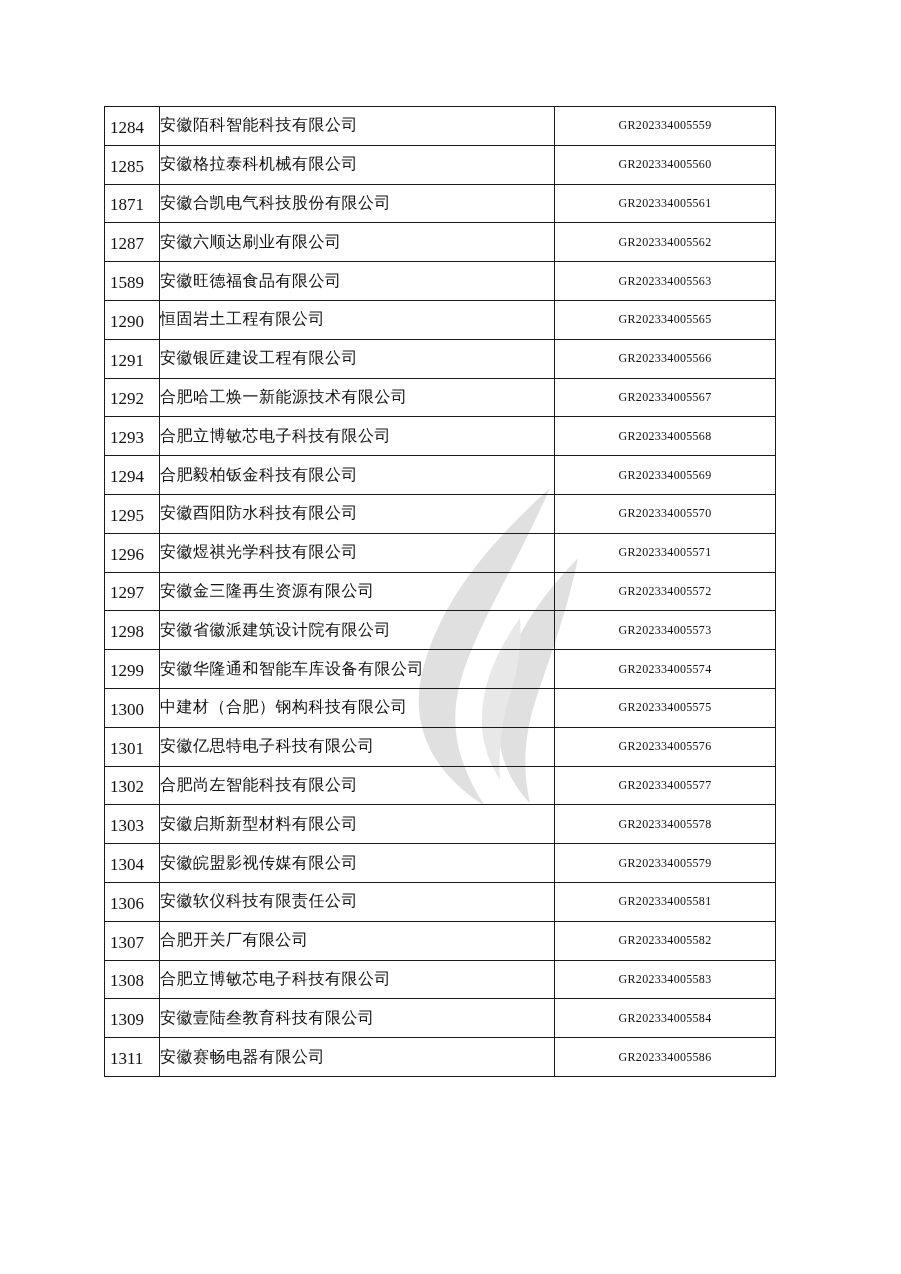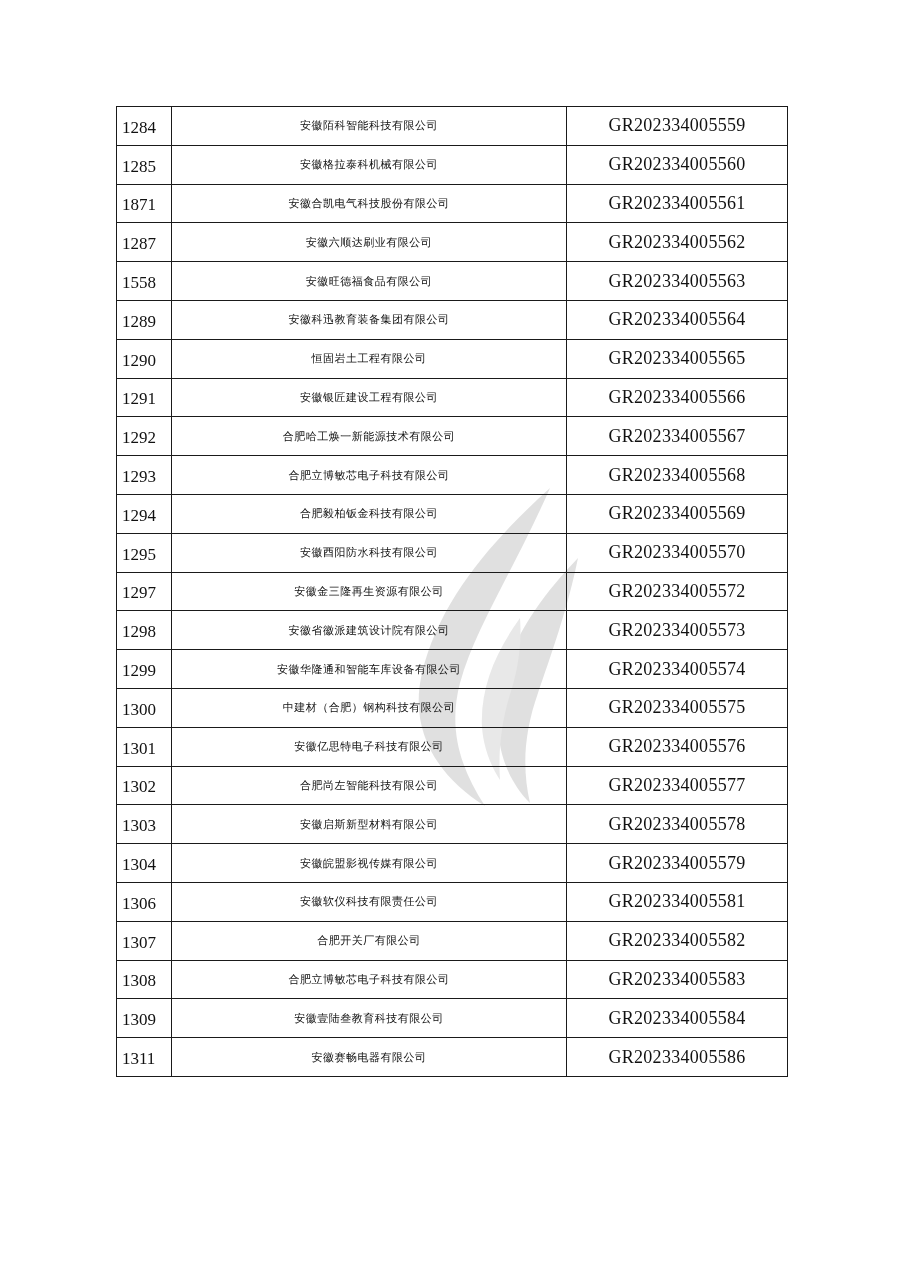--- a/index.html
+++ b/index.html
@@ -26,21 +26,21 @@
       left: 400px;
       top: 488px;
       width: 190px;
       height: 320px;
       opacity: 0.55;
       pointer-events: none;
       z-index: 0;
     }
     table.list {
       position: absolute;
-      left: 116px;
+      left: 104px;
       top: 106px;
       width: 667px;
       border-collapse: collapse;
       table-layout: fixed;
       z-index: 1;
       background: transparent;
       border-radius: 22px;
     }
     table.list td {
       border: 1px solid #1a1a1a;
@@ -53,30 +53,30 @@
     td.col-no {
       width: 49px;
       text-align: left;
       padding-left: 5px !important;
       font-family: "Liberation Serif", "DejaVu Serif", serif;
       font-size: 17px;
       padding-top: 4px !important;
     }
     td.col-name {
       width: 394px;
-      text-align: center;
+      text-align: left;
       font-family: Liberation Serif, serif;
-      font-size: 11px;
+      font-size: 16px;
       letter-spacing: 0.5px;
     }
     td.col-code {
       width: 220px;
       text-align: center;
       font-family: "Liberation Serif", "DejaVu Serif", serif;
-      font-size: 18px;
+      font-size: 12px;
       letter-spacing: 0.3px;
     }
   </style>
 </head>
 <body>
 
 <div class="page">
 
   <svg class="watermark" viewBox="0 0 190 320" xmlns="http://www.w3.org/2000/svg">
     <path d="M150 0 C 95 50, 40 110, 22 185 C 8 245, 40 290, 85 318 C 60 280, 48 240, 60 195 C 75 140, 115 80, 150 0 Z" fill="#c8c8c8"></path>
@@ -100,28 +100,23 @@
           <td class="col-no">1871</td>
           <td class="col-name">安徽合凯电气科技股份有限公司</td>
           <td class="col-code">GR202334005561</td>
         </tr>
       <tr>
           <td class="col-no">1287</td>
           <td class="col-name">安徽六顺达刷业有限公司</td>
           <td class="col-code">GR202334005562</td>
         </tr>
       <tr>
-          <td class="col-no">1558</td>
+          <td class="col-no">1589</td>
           <td class="col-name">安徽旺德福食品有限公司</td>
           <td class="col-code">GR202334005563</td>
-        </tr>
-      <tr>
-          <td class="col-no">1289</td>
-          <td class="col-name">安徽科迅教育装备集团有限公司</td>
-          <td class="col-code">GR202334005564</td>
         </tr>
       <tr>
           <td class="col-no">1290</td>
           <td class="col-name">恒固岩土工程有限公司</td>
           <td class="col-code">GR202334005565</td>
         </tr>
       <tr>
           <td class="col-no">1291</td>
           <td class="col-name">安徽银匠建设工程有限公司</td>
           <td class="col-code">GR202334005566</td>
@@ -140,20 +135,25 @@
           <td class="col-no">1294</td>
           <td class="col-name">合肥毅柏钣金科技有限公司</td>
           <td class="col-code">GR202334005569</td>
         </tr>
       <tr>
           <td class="col-no">1295</td>
           <td class="col-name">安徽酉阳防水科技有限公司</td>
           <td class="col-code">GR202334005570</td>
         </tr>
       <tr>
+          <td class="col-no">1296</td>
+          <td class="col-name">安徽煜祺光学科技有限公司</td>
+          <td class="col-code">GR202334005571</td>
+        </tr>
+      <tr>
           <td class="col-no">1297</td>
           <td class="col-name">安徽金三隆再生资源有限公司</td>
           <td class="col-code">GR202334005572</td>
         </tr>
       <tr>
           <td class="col-no">1298</td>
           <td class="col-name">安徽省徽派建筑设计院有限公司</td>
           <td class="col-code">GR202334005573</td>
         </tr>
       <tr>

